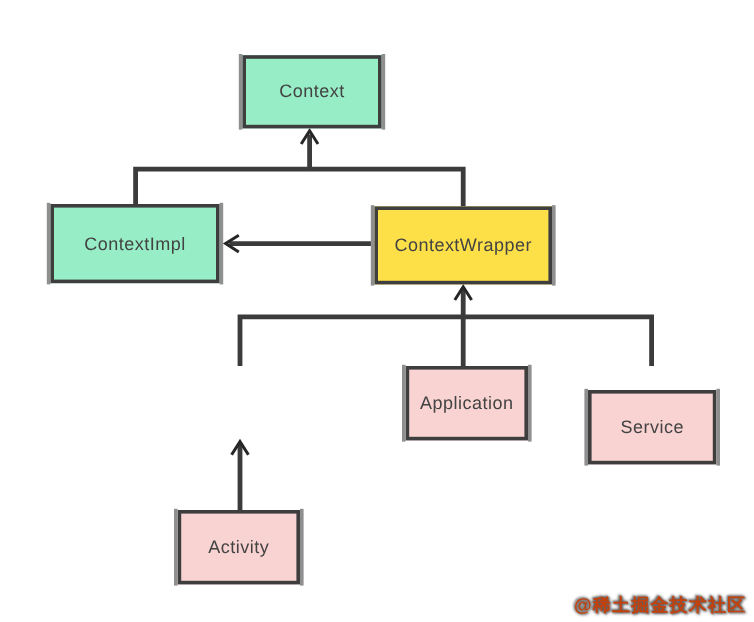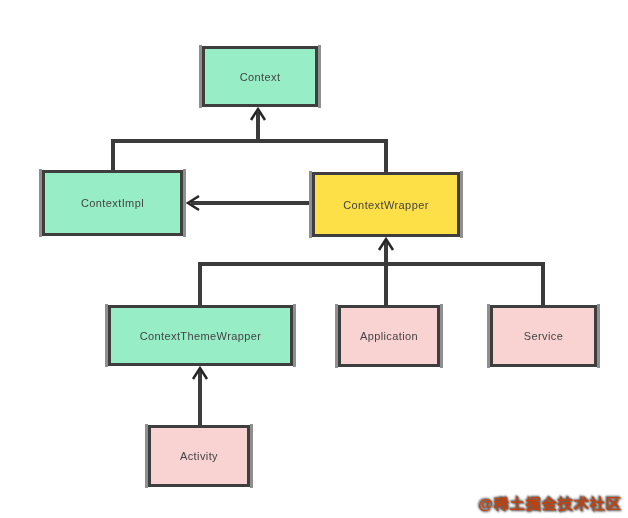--- a/index.html
+++ b/index.html
@@ -11,21 +11,21 @@
   .canvas{
     position:relative;width:628px;height:518px;background:#ffffff;
   }
   .edges{
     position:absolute;left:0;top:0;width:628px;height:518px;
   }
   .node{
     position:absolute;box-sizing:border-box;
     border:3px solid #3e3e3e;
     display:flex;align-items:center;justify-content:center;
-    font-size:11px;color:#434343;letter-spacing:.4px;
+    font-size:15px;color:#434343;letter-spacing:.4px;
     text-align:center;
   }
   
   .node::before{
     content:"";position:absolute;top:-4px;bottom:-4px;left:-6px;right:-6px;
     border-left:3px solid #8f8f8f;border-right:3px solid #8f8f8f;
     pointer-events:none;
   }
   #n-context             {left:202px;top:46px; width:116px;height:61px;}
   #n-contextimpl         {left:42px; top:170px;width:141px;height:66px;}
@@ -73,29 +73,26 @@
   </div>
 
   <div class="node" id="n-contextimpl" style="background: rgb(151, 238, 198);">
     <span>ContextImpl</span>
   </div>
 
   <div class="node" id="n-contextwrapper" style="background: #fde047;">
     <span>ContextWrapper</span>
   </div>
 
-  <div class="node" id="n-contextthemewrapper" style="background: rgb(151, 238, 198);">
-    <span>ContextThemeWrapper</span>
-  </div>
 
   <div class="node" id="n-application" style="background: rgb(249, 211, 210);">
     <span>Application</span>
   </div>
 
-  <div class="node" id="n-service" style="background: rgb(249, 211, 210);">
+  <div class="node" id="n-service" style="background: rgb(249, 211, 210); margin-top: 20px;">
     <span>Service</span>
   </div>
 
   <div class="node" id="n-activity" style="background: rgb(249, 211, 210);">
     <span>Activity</span>
   </div>
 
   <div class="watermark">@稀土掘金技术社区</div>
 
 </div>

